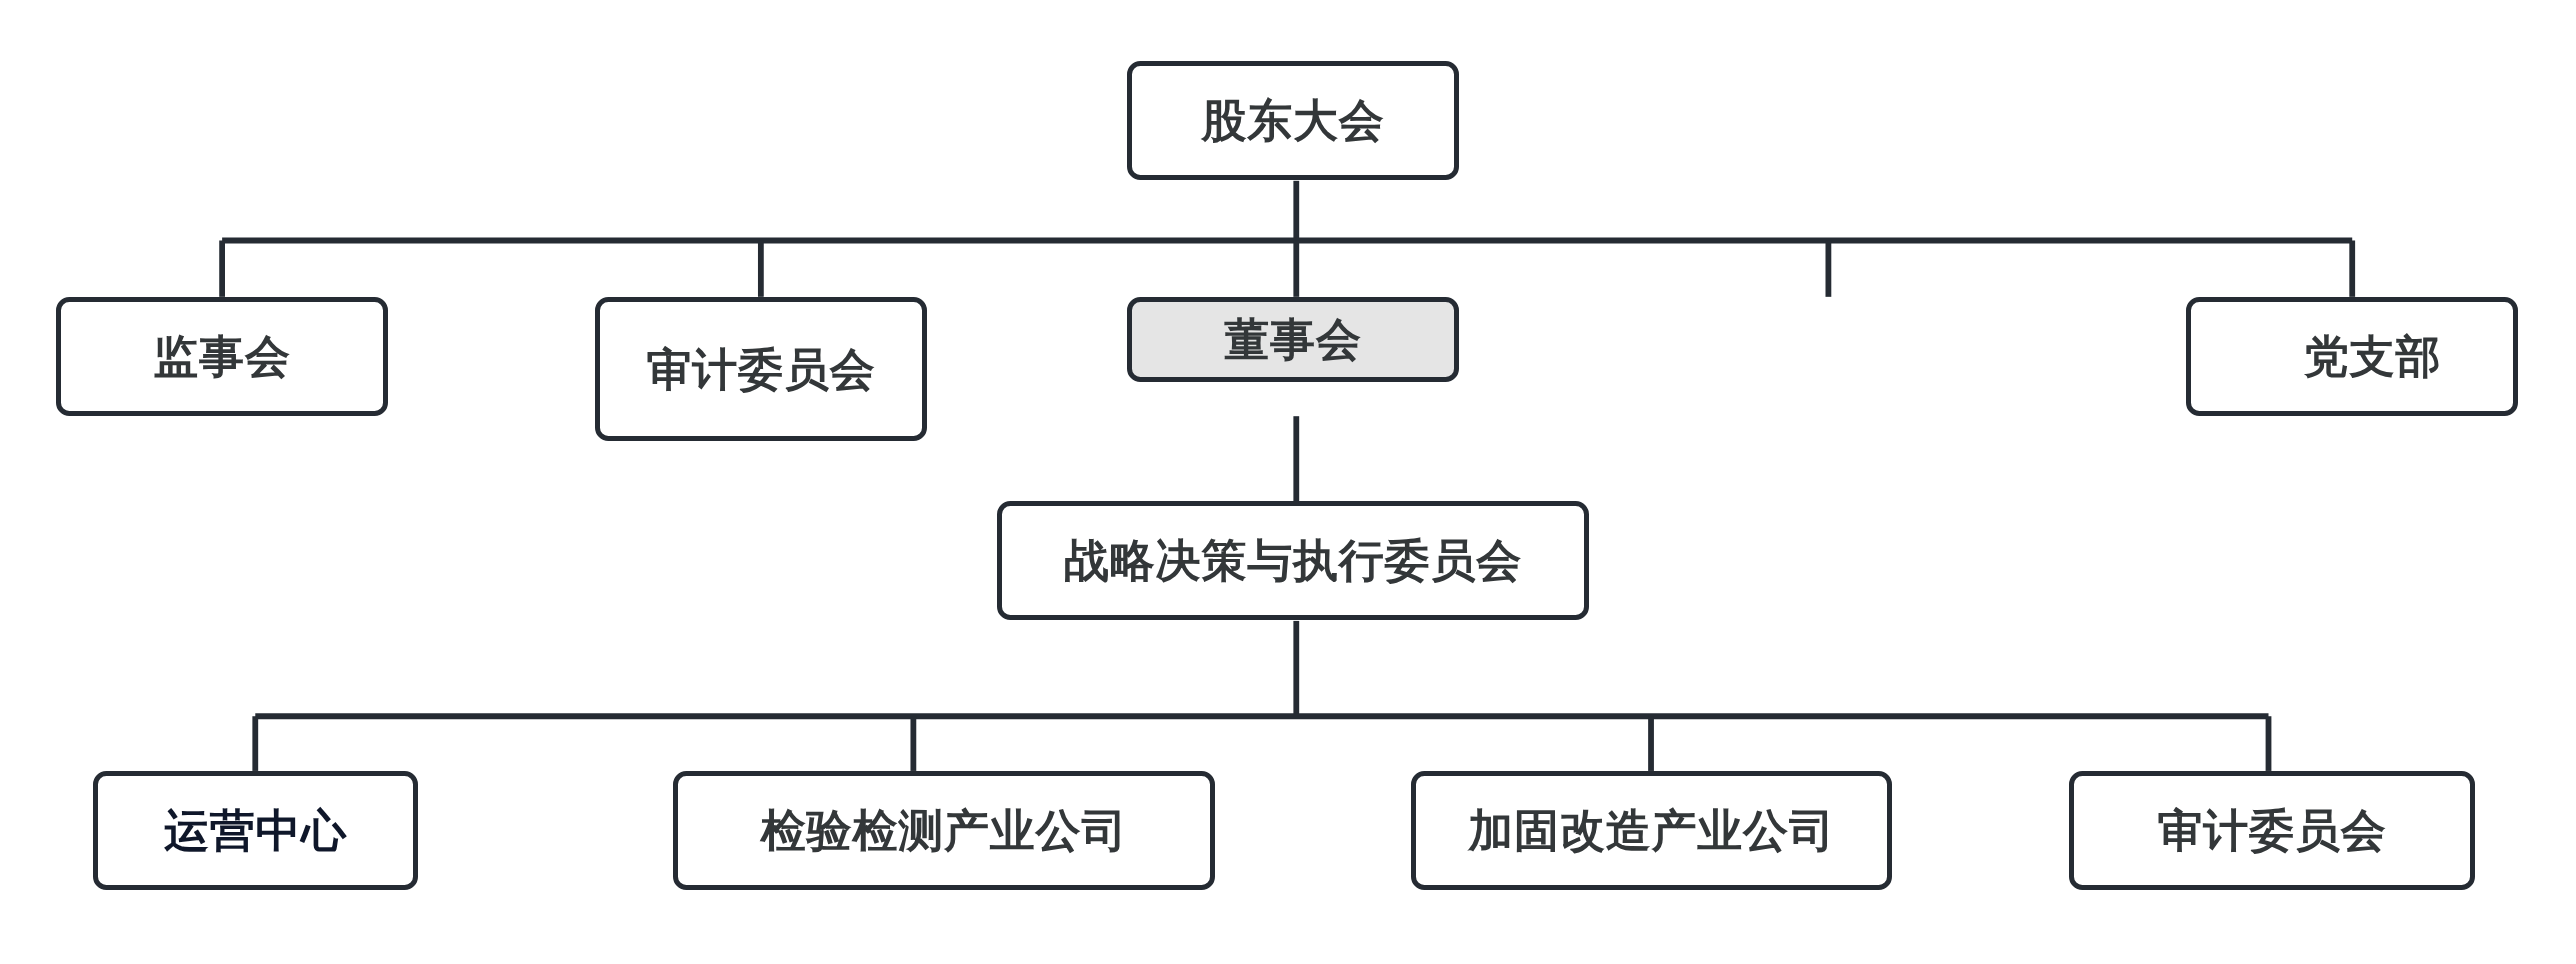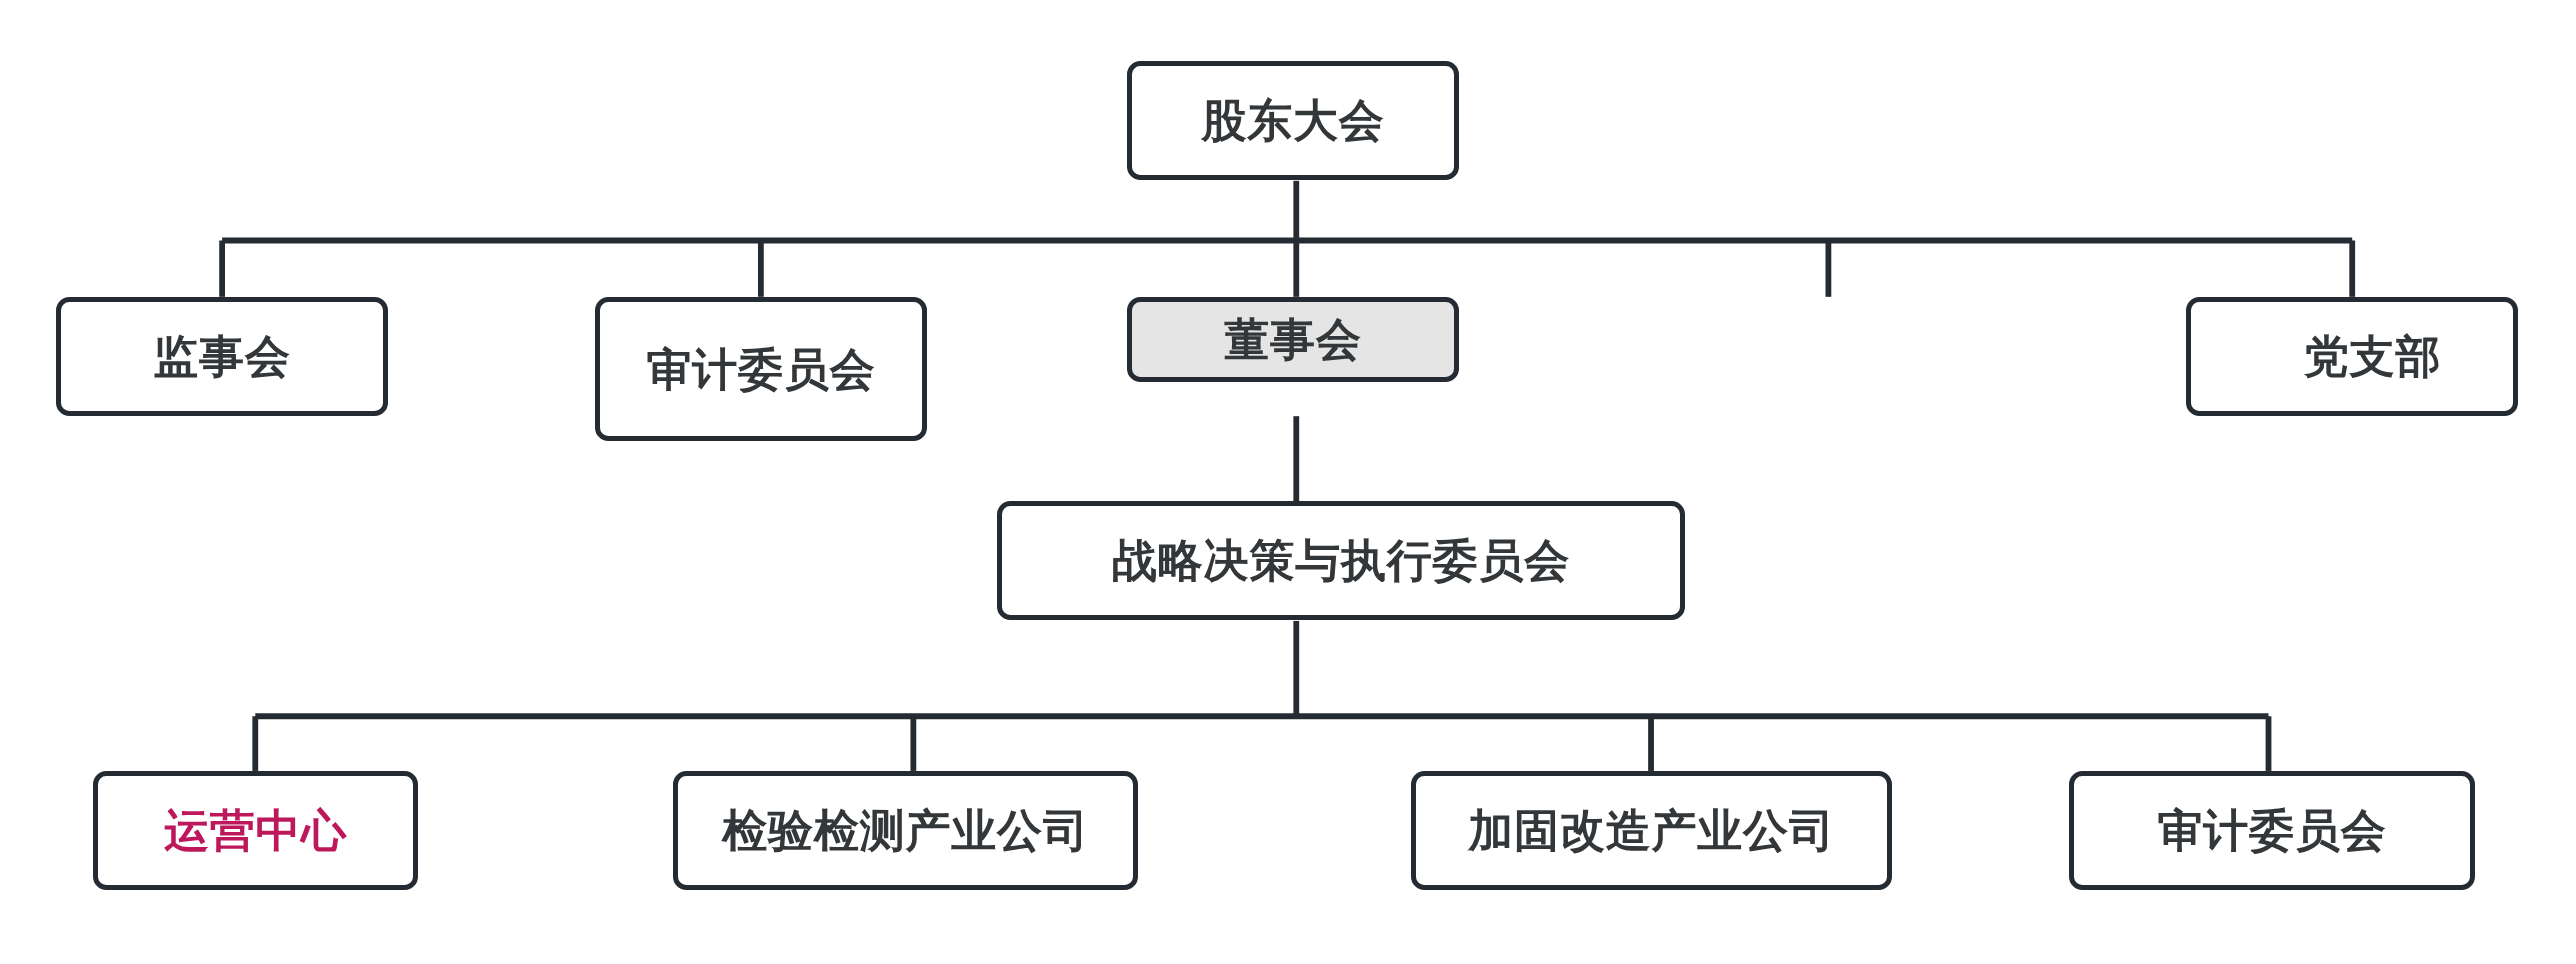--- a/index.html
+++ b/index.html
@@ -90,29 +90,29 @@
 
   <div class="node node-l1" style="left: 1127px; top: 297px; width: 332px; height: 85px; border-color: rgb(37, 43, 51); background: #e5e5e5;">
     <span class="node-label" style="color: rgb(51, 55, 57);">董事会</span>
   </div>
 
 
   <div class="node node-l1" style="left: 2186px; top: 297px; width: 332px; height: 119px; border-color: rgb(37, 43, 51); background: rgb(255, 255, 255); padding-left: 41px;">
     <span class="node-label" style="color: rgb(51, 55, 57);">党支部</span>
   </div>
 
-  <div class="node node-l2" style="left: 997px; top: 501px; width: 688px; height: 119px; border-color: rgb(37, 43, 51); background: rgb(255, 255, 255);">
+  <div class="node node-l2" style="left: 997px; top: 501px; width: 592px; height: 119px; border-color: rgb(37, 43, 51); background: rgb(255, 255, 255);">
     <span class="node-label" style="color: rgb(51, 55, 57);">战略决策与执行委员会</span>
   </div>
 
   <div class="node node-l3" style="left: 93px; top: 771px; width: 325px; height: 119px; border-color: rgb(37, 43, 51); background: rgb(255, 255, 255);">
-    <span class="node-label" style="color: #be185d; text-align: center;">运营中心</span>
+    <span class="node-label" style="color: #0f172a; text-align: center;">运营中心</span>
   </div>
 
-  <div class="node node-l3" style="left: 673px; top: 771px; width: 465px; height: 119px; border-color: rgb(37, 43, 51); background: rgb(255, 255, 255);">
+  <div class="node node-l3" style="left: 673px; top: 771px; width: 542px; height: 119px; border-color: rgb(37, 43, 51); background: rgb(255, 255, 255);">
     <span class="node-label" style="color: rgb(51, 55, 57);">检验检测产业公司</span>
   </div>
 
   <div class="node node-l3" style="left: 1411px; top: 771px; width: 481px; height: 119px; border-color: rgb(37, 43, 51); background: rgb(255, 255, 255);">
     <span class="node-label" style="color: rgb(51, 55, 57);">加固改造产业公司</span>
   </div>
 
   <div class="node node-l3" style="left: 2069px; top: 771px; width: 406px; height: 119px; border-color: rgb(37, 43, 51); background: rgb(255, 255, 255);">
     <span class="node-label" style="color: rgb(51, 55, 57);">审计委员会</span>
   </div>

